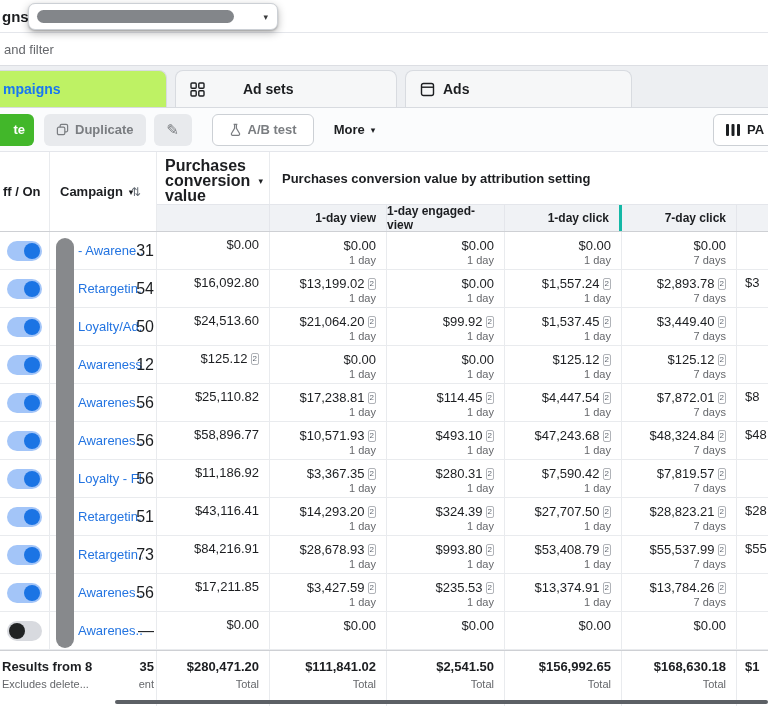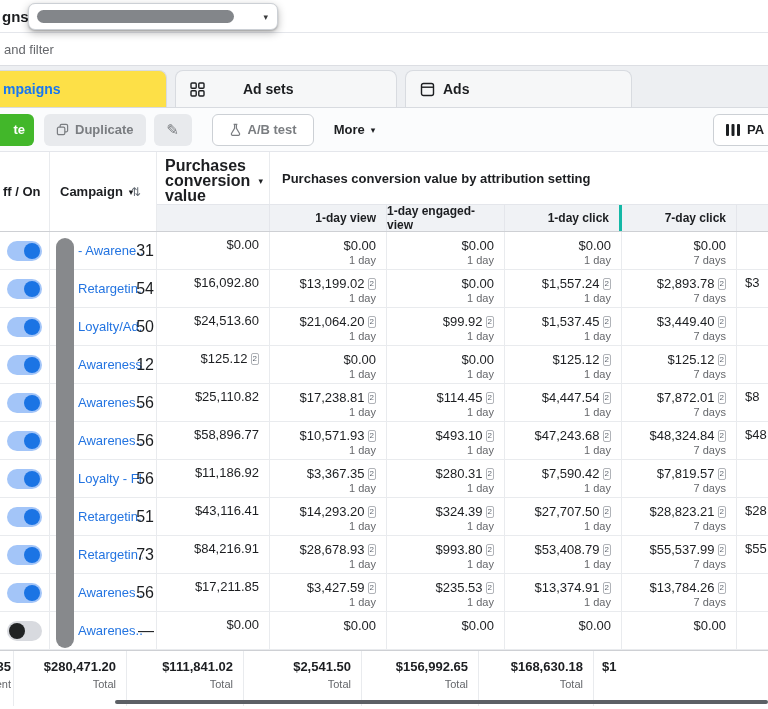--- a/index.html
+++ b/index.html
@@ -21,21 +21,21 @@
   
   .filterbar{ height:33px; background:#fff; border-bottom:1px solid #dcdee3; display:flex; align-items:center; }
   .filterbar span{ margin-left:4px; font-size:13px; color:#65676b; }
   
   .tabstrip{ height:42px; background:#edeff2; border-bottom:1px solid #d8dbe0; display:flex; align-items:flex-end; }
   .tab{
     height:37px; display:flex; align-items:center; background:#f6f7f8;
     border:1px solid #d8dbe0; border-bottom:none; border-radius:8px 8px 0 0;
     font-size:14px; font-weight:bold; cursor:pointer;
   }
-  .tab-campaigns{ width:167px; border-left:none; border-radius:0 8px 0 0; background:#fde047; color:#1877f2; padding-left:3px; margin-right:8px; }
+  .tab-campaigns{ width:167px; border-left:none; border-radius:0 8px 0 0; background:#bef264; color:#1877f2; padding-left:3px; margin-right:8px; }
   .tab-adsets{ width:222px; padding-left:14px; margin-right:8px;gap:30px; }
   .tab-ads{ width:227px; padding-left:14px; }
   .tab-icon{ display:inline-flex; margin-right:8px; }
   
   .toolbar{ height:44px; background:#fbfcfd; border-bottom:1px solid #e4e6eb; display:flex; align-items:center; }
   .btn{
     height:32px; border:none; border-radius:6px; font-size:13px; font-weight:bold;
     font-family:inherit; display:inline-flex; align-items:center; cursor:pointer; background:transparent;
   }
   .btn .ic{ display:inline-flex; margin-right:6px; }
@@ -607,20 +607,24 @@
       <div class="line"><span class="val">$0.00</span></div>
 
     </div>
     <div class="td td-frag">
       <span class="val"></span>
     </div>
   </div>
       </div>
 
     <div class="totals">
+      <div class="tot-left">
+        <div class="tot-label">Results from 8</div>
+        <div class="tot-note">Excludes delete...</div>
+      </div>
       <div class="tot-clip">
         <span class="tv">35</span>
         <span class="tn">ent</span>
       </div>
       <div class="tot-cell tot-purch">
         <div class="tv">$280,471.20</div>
         <div class="ts">Total</div>
       </div>
       <div class="tot-cell c1">
         <div class="tv">$111,841.02</div>

